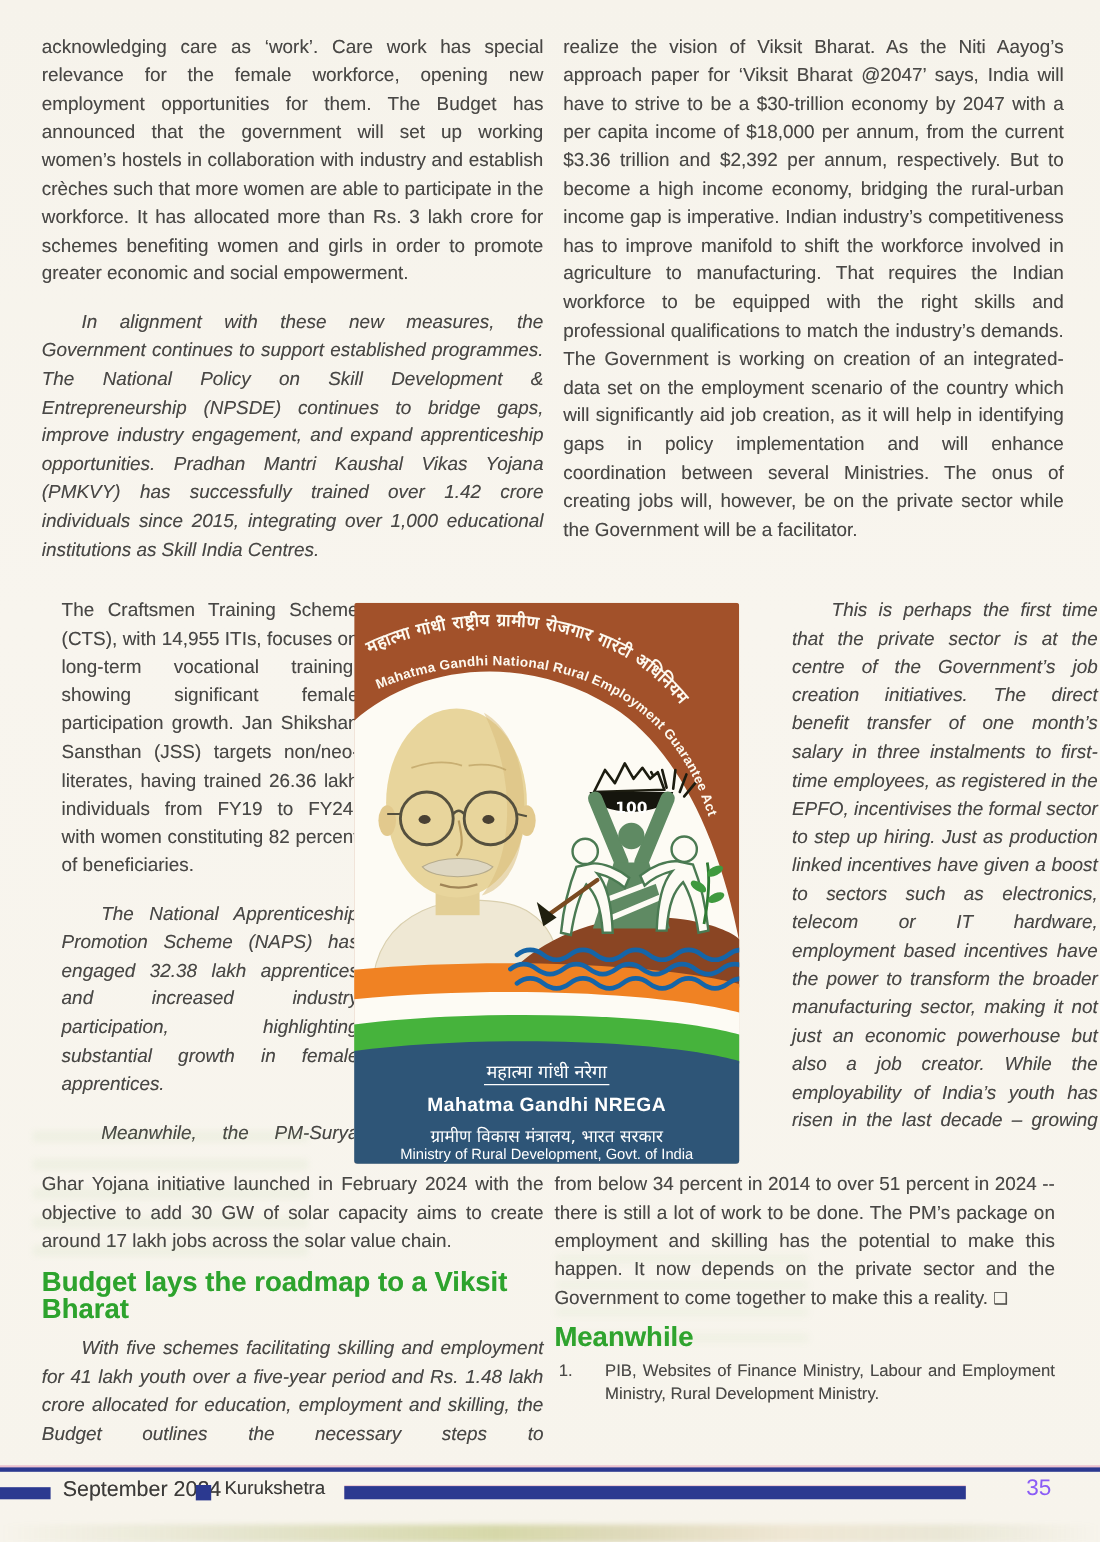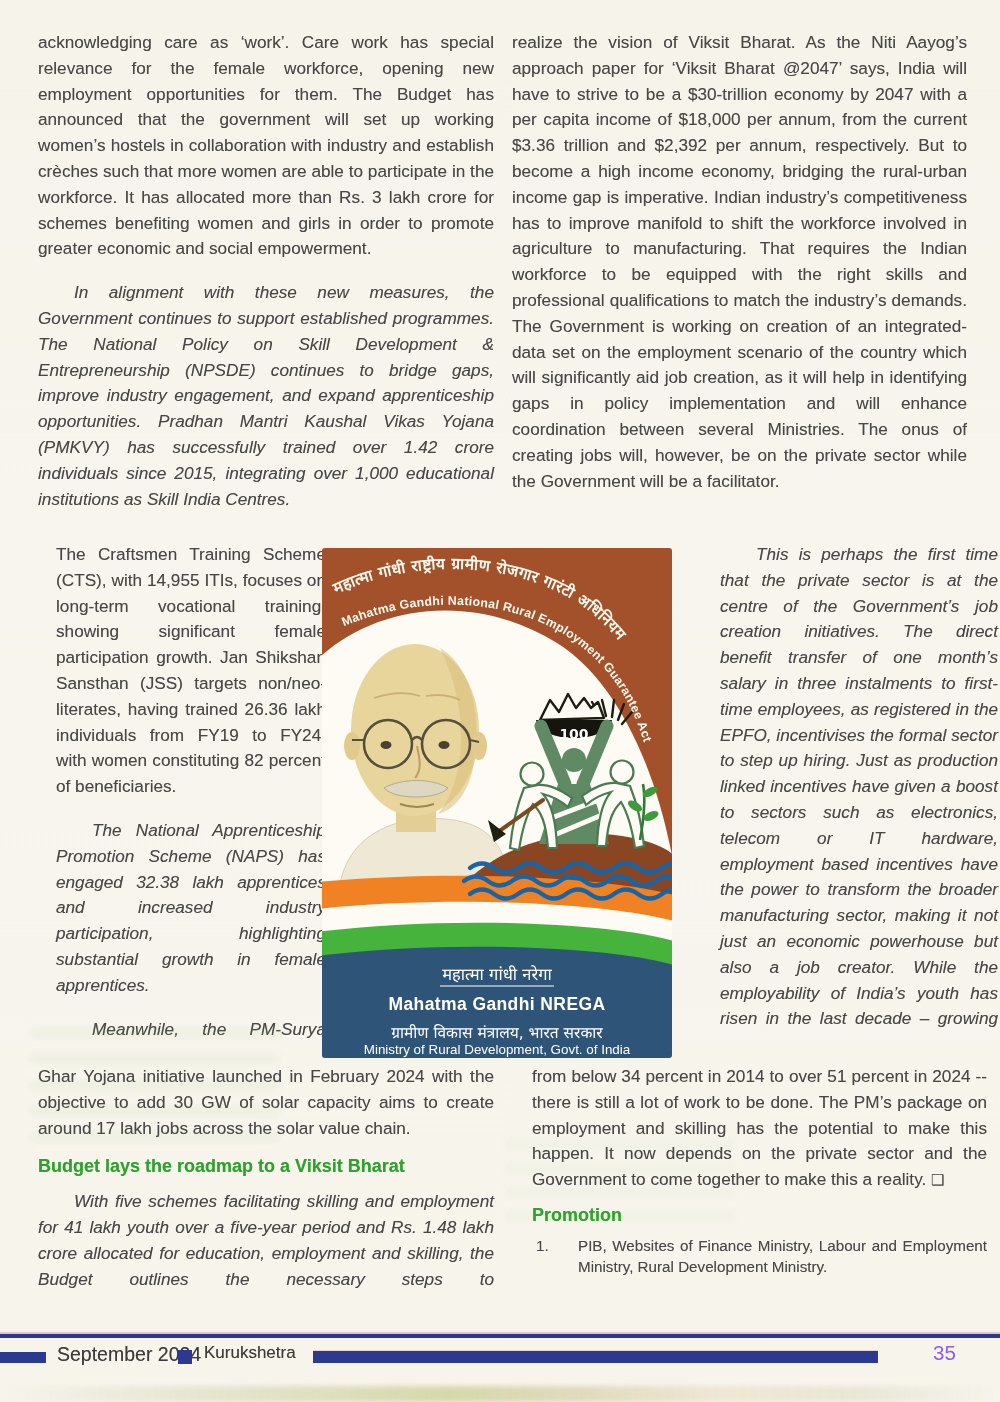--- a/index.html
+++ b/index.html
@@ -10,21 +10,21 @@
   }
   .tblock{
     position:absolute;color:#484745;font-size:17.2px;line-height:25.8px;
     text-align:justify;text-shadow:0 0 .5px rgba(90,88,84,.45);
   }
   .tblock p{margin:0;}
   .tblock p + p{margin-top:18px;}
   .indent{text-indent:36px;font-style:italic;}
   .jlast{text-align-last:justify;}
   .green-head{
-    color:#2da32d;font-weight:bold;font-size:18px;line-height:24px;
+    color:#2da32d;font-weight:bold;font-size:25px;line-height:24px;
     margin:13px 0 11px 0;text-align:left;text-shadow:0 0 .5px rgba(45,163,45,.5);
   }
   .endmark{font-size:15px;color:#55534f;}
   .refs-head{margin:10px 0 8px 0;}
   .ref-row{display:flex;font-size:15.2px;line-height:21.5px;text-align:justify;color:#494846;}
   .ref-num{width:24px;flex:0 0 24px;margin-left:4px;}
   .ref-text{flex:1;padding-left:18px;}
   
   .nrega-card{position:absolute;left:322px;top:548px;width:350px;height:510px;margin:0;}
   .nrega-card svg{display:block;width:100%;height:100%;border-radius:3px;}
@@ -72,24 +72,24 @@
 </div>
 
 <div class="tblock" style="left:512px;top:30px;width:455px;">
   <p>realize the vision of Viksit Bharat. As the Niti Aayog’s approach paper for ‘Viksit Bharat @2047’ says, India will have to strive to be a $30-trillion economy by 2047 with a per capita income of $18,000 per annum, from the current $3.36 trillion and $2,392 per annum, respectively. But to become a high income economy, bridging the rural-urban income gap is imperative. Indian industry’s competitiveness has to improve manifold to shift the workforce involved in agriculture to manufacturing. That requires the Indian workforce to be equipped with the right skills and professional qualifications to match the industry’s demands. The Government is working on creation of an integrated-data set on the employment scenario of the country which will significantly aid job creation, as it will help in identifying gaps in policy implementation and will enhance coordination between several Ministries. The onus of creating jobs will, however, be on the private sector while the Government will be a facilitator.</p>
 </div>
 
 <div class="tblock" style="left:720px;top:542px;width:278px;">
   <p class="indent jlast">This is perhaps the first time that the private sector is at the centre of the Government’s job creation initiatives. The direct benefit transfer of one month’s salary in three instalments to first-time employees, as registered in the EPFO, incentivises the formal sector to step up hiring. Just as production linked incentives have given a boost to sectors such as electronics, telecom or IT hardware, employment based incentives have the power to transform the broader manufacturing sector, making it not just an economic powerhouse but also a job creator. While the employability of India’s youth has risen in the last decade – growing</p>
 </div>
 
-<div class="tblock" style="left:532px;top:1064px;width:455px;">
+<div class="tblock" style="left:504px;top:1064px;width:455px;">
   <p><span>from below 34 percent in 2014 to over 51 percent in 2024 -- there is still a lot of work to be done. The PM’s package on employment and skilling has the potential to make this happen. It now depends on the private sector and the Government to come together to make this a reality.</span>
     <span class="endmark">❑</span></p>
-  <h3 class="green-head refs-head">Promotion</h3>
+  <h3 class="green-head refs-head">Meanwhile</h3>
   <div class="ref-row">
     <span class="ref-num">1.</span>
     <span class="ref-text">PIB, Websites of Finance Ministry, Labour and Employment Ministry, Rural Development Ministry.</span>
   </div>
 </div>
 
 <figure class="nrega-card">
 <svg viewBox="0 0 350 510" xmlns="http://www.w3.org/2000/svg">
   <defs>
     <path id="arc-hi" d="M 10,48 C 90,8 200,12 266,62 C 296,86 318,118 332,152 C 340,172 346,192 350,218" fill="none"></path>

